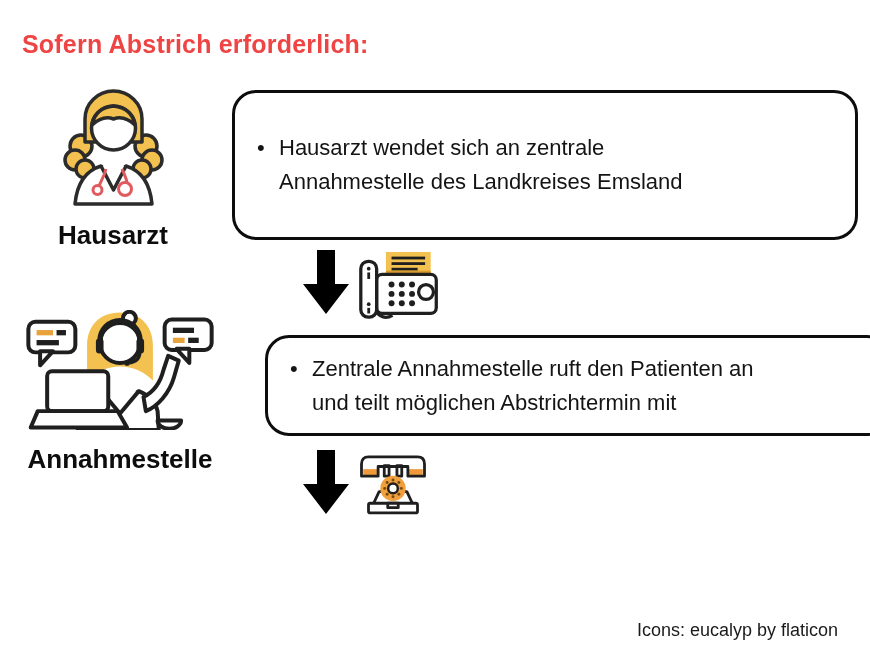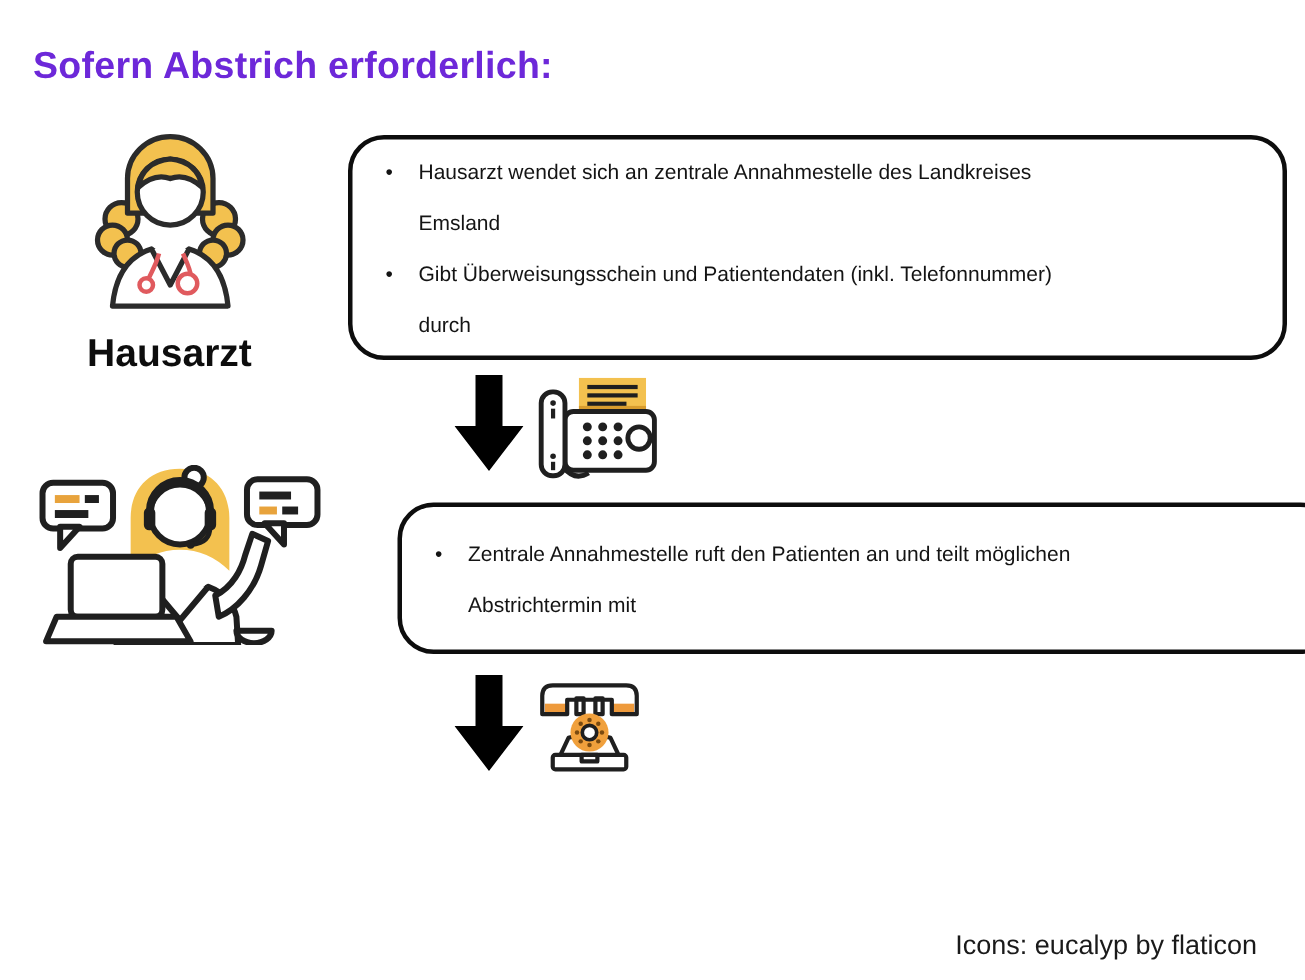--- a/index.html
+++ b/index.html
@@ -3,39 +3,39 @@
 <meta charset="utf-8">
 <style>
   * { margin:0; padding:0; box-sizing:border-box; }
   html,body { background:#ffffff; }
   .slide {
     position:relative; width:870px; height:653px; background:#ffffff;
     font-family:"Liberation Sans", sans-serif; color:#111; overflow:hidden;
   }
   .title {
     position:absolute; left:22px; top:30px;
-    font-size:25px; font-weight:bold; color:#6d28d9; letter-spacing:0.2px;
+    font-size:25px; font-weight:bold; color:#ef4444; letter-spacing:0.2px;
   }
   
   .actor { position:absolute; text-align:center; }
   .actor-label { font-size:26px; font-weight:bold; color:#0d0d0d; line-height:1.05;margin-top:16px; }
   .actor-1 { left:20px; top:84px;  width:186px; }
   .actor-2 { left:18px; top:310px; width:204px; }
   .actor-3 { left:40px; top:486px; width:158px; }
   .actor svg { display:block; margin:0 auto; }
   
   .panel {
     position:absolute; left:232px; width:626px; background:#fff;
     border:3px solid #0d0d0d; border-radius:24px;
     display:flex; align-items:center; padding:0 20px;
   }
   .panel-1 { top:90px;  height:150px; }
   .panel-2 { top:335px; height:101px;margin-left:33px; }
   .panel-3 { top:524px; height:82px;  }
-  .panel ul { list-style:none; font-size:14px; line-height:34px; color:#141414; }
+  .panel ul { list-style:none; font-size:22px; line-height:34px; color:#141414; }
   .panel-1 ul, .panel-2 ul { max-width:468px; }
   .panel li { position:relative; padding-left:24px; }
   .panel li::before { content:"•"; position:absolute; left:2px; }
   
   .connector { position:absolute; display:flex; align-items:flex-start; gap:9px; }
   .connector-1 { left:303px; top:250px; }
   .connector-2 { left:303px; top:450px; }
   .credits {
     position:absolute; right:32px; top:620px;
     font-size:18px; color:#1a1a1a;
@@ -103,27 +103,27 @@
         <path d="M100,74 C110,69 115,59 117,51 L121,39 L130,43 L126,57 C122,71 112,82 102,86 Z" fill="#ffffff"></path>
       </g>
       <circle cx="80" cy="92.5" r="1.9" fill="#1f1f1f"></circle>
       <circle cx="80" cy="98.5" r="1.9" fill="#1f1f1f"></circle>
       <g stroke="#1f1f1f" stroke-width="3.4" stroke-linejoin="round">
         <rect x="18" y="52" width="52" height="34" rx="4" fill="#ffffff"></rect>
         <path d="M10,86 L78,86 L86,100 L4,100 Z" fill="#ffffff"></path>
         <path d="M112,94 a10,7 0 0 0 20,0 Z" fill="#ffffff"></path>
       </g>
     </svg>
+    <div class="actor-label">Annahmestelle</div>
   </div>
 
 
   <div class="panel panel-1">
     <ul>
       <li>Hausarzt wendet sich an zentrale Annahmestelle des Landkreises Emsland</li>
-      <li>Gibt Überweisungsschein und Patientendaten (inkl. Telefonnummer) durch</li>
     </ul>
   </div>
 
   <div class="connector connector-1">
     <svg width="46" height="64" viewBox="0 0 46 64">
       <polygon points="14,0 32,0 32,34 46,34 23,64 0,34 14,34" fill="#000000"></polygon>
     </svg>
     <svg width="82" height="71" viewBox="0 0 88 76">
       <rect x="30" y="2" width="48" height="24" fill="#F3C14F"></rect>
       <rect x="36" y="7" width="36" height="3" fill="#1f1f1f"></rect>

